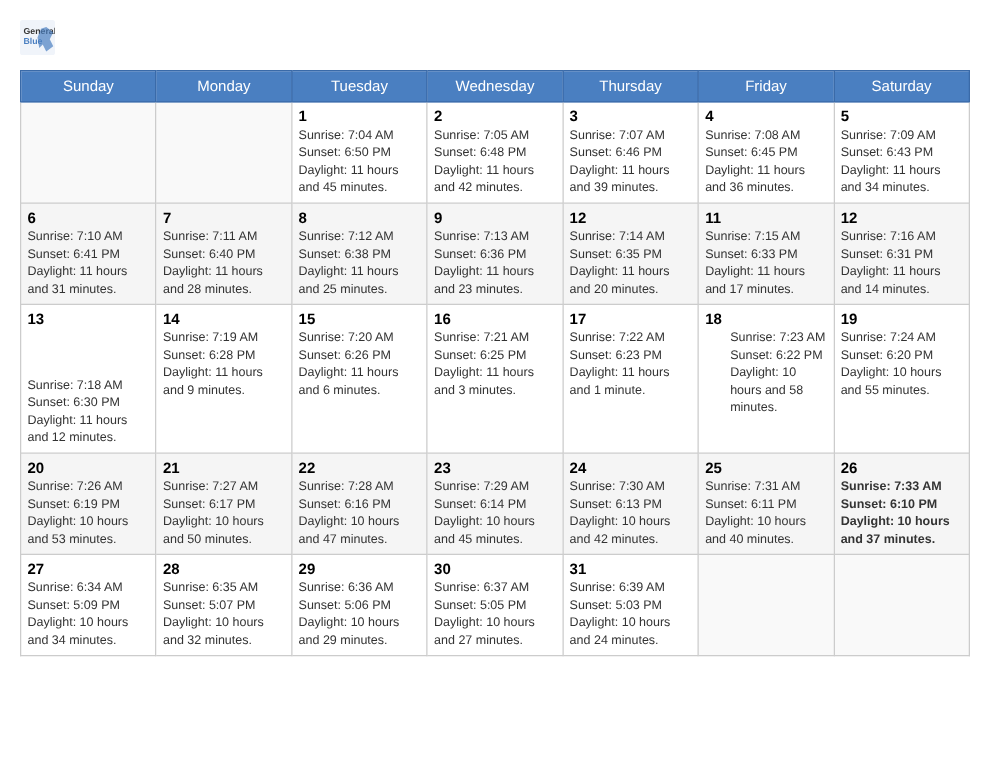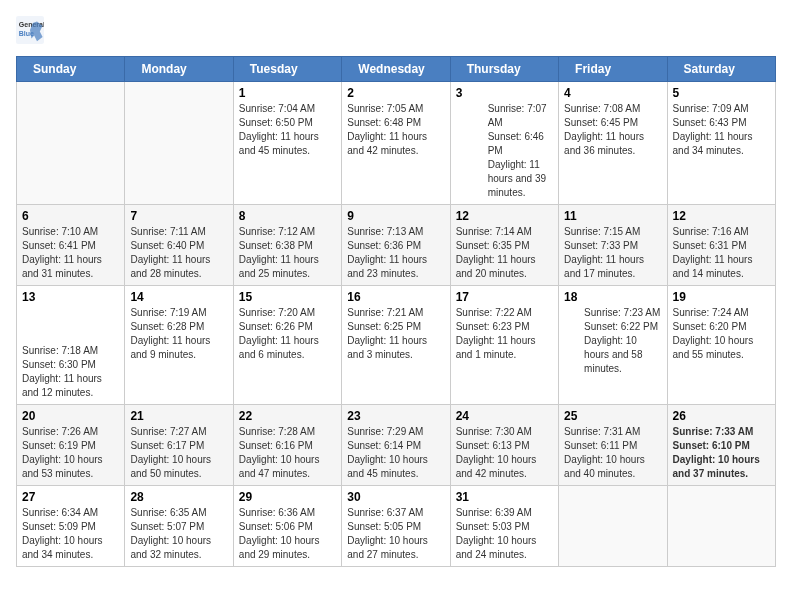--- a/index.html
+++ b/index.html
@@ -38,24 +38,24 @@
       color: #555;
     }
     table {
       width: 100%;
       border-collapse: collapse;
       font-size: 11px;
     }
     th {
       background: #4a7fc1;
       color: #fff;
-      text-align: left;
+      text-align: center;
       padding: 5px 16px;
       font-size: 12px;
-      font-weight: bold;
+      font-weight: normal;
       border: 1px solid #3a6aa8;
     }
     td {
       border: 1px solid #ccc;
       vertical-align: top;
       padding: 4px 5px;
       height: 80px;
       width: 108px;
       background: #fff;
     }
@@ -122,21 +122,21 @@
 Daylight: 11 hours and 45 minutes.</div>
         </td>
         <td>
           <span class="day-num">2</span>
           <div class="day-info" style="white-space: pre-line;">Sunrise: 7:05 AM
 Sunset: 6:48 PM
 Daylight: 11 hours and 42 minutes.</div>
         </td>
         <td>
           <span class="day-num">3</span>
-          <div class="day-info" style="white-space: pre-line; margin-left: 32px;">Sunrise: 7:07 AM
+          <div class="day-info" style="white-space: pre-line;">Sunrise: 7:07 AM
 Sunset: 6:46 PM
 Daylight: 11 hours and 39 minutes.</div>
         </td>
         <td>
           <span class="day-num">4</span>
           <div class="day-info" style="white-space: pre-line;">Sunrise: 7:08 AM
 Sunset: 6:45 PM
 Daylight: 11 hours and 36 minutes.</div>
         </td>
         <td>
@@ -173,21 +173,21 @@
         </td>
         <td>
           <span class="day-num">12</span>
           <div class="day-info" style="white-space: pre-line;">Sunrise: 7:14 AM
 Sunset: 6:35 PM
 Daylight: 11 hours and 20 minutes.</div>
         </td>
         <td>
           <span class="day-num">11</span>
           <div class="day-info" style="white-space: pre-line;">Sunrise: 7:15 AM
-Sunset: 7:33 PM
+Sunset: 6:33 PM
 Daylight: 11 hours and 17 minutes.</div>
         </td>
         <td>
           <span class="day-num">12</span>
           <div class="day-info" style="white-space: pre-line;">Sunrise: 7:16 AM
 Sunset: 6:31 PM
 Daylight: 11 hours and 14 minutes.</div>
         </td>
       </tr>
       <tr>

